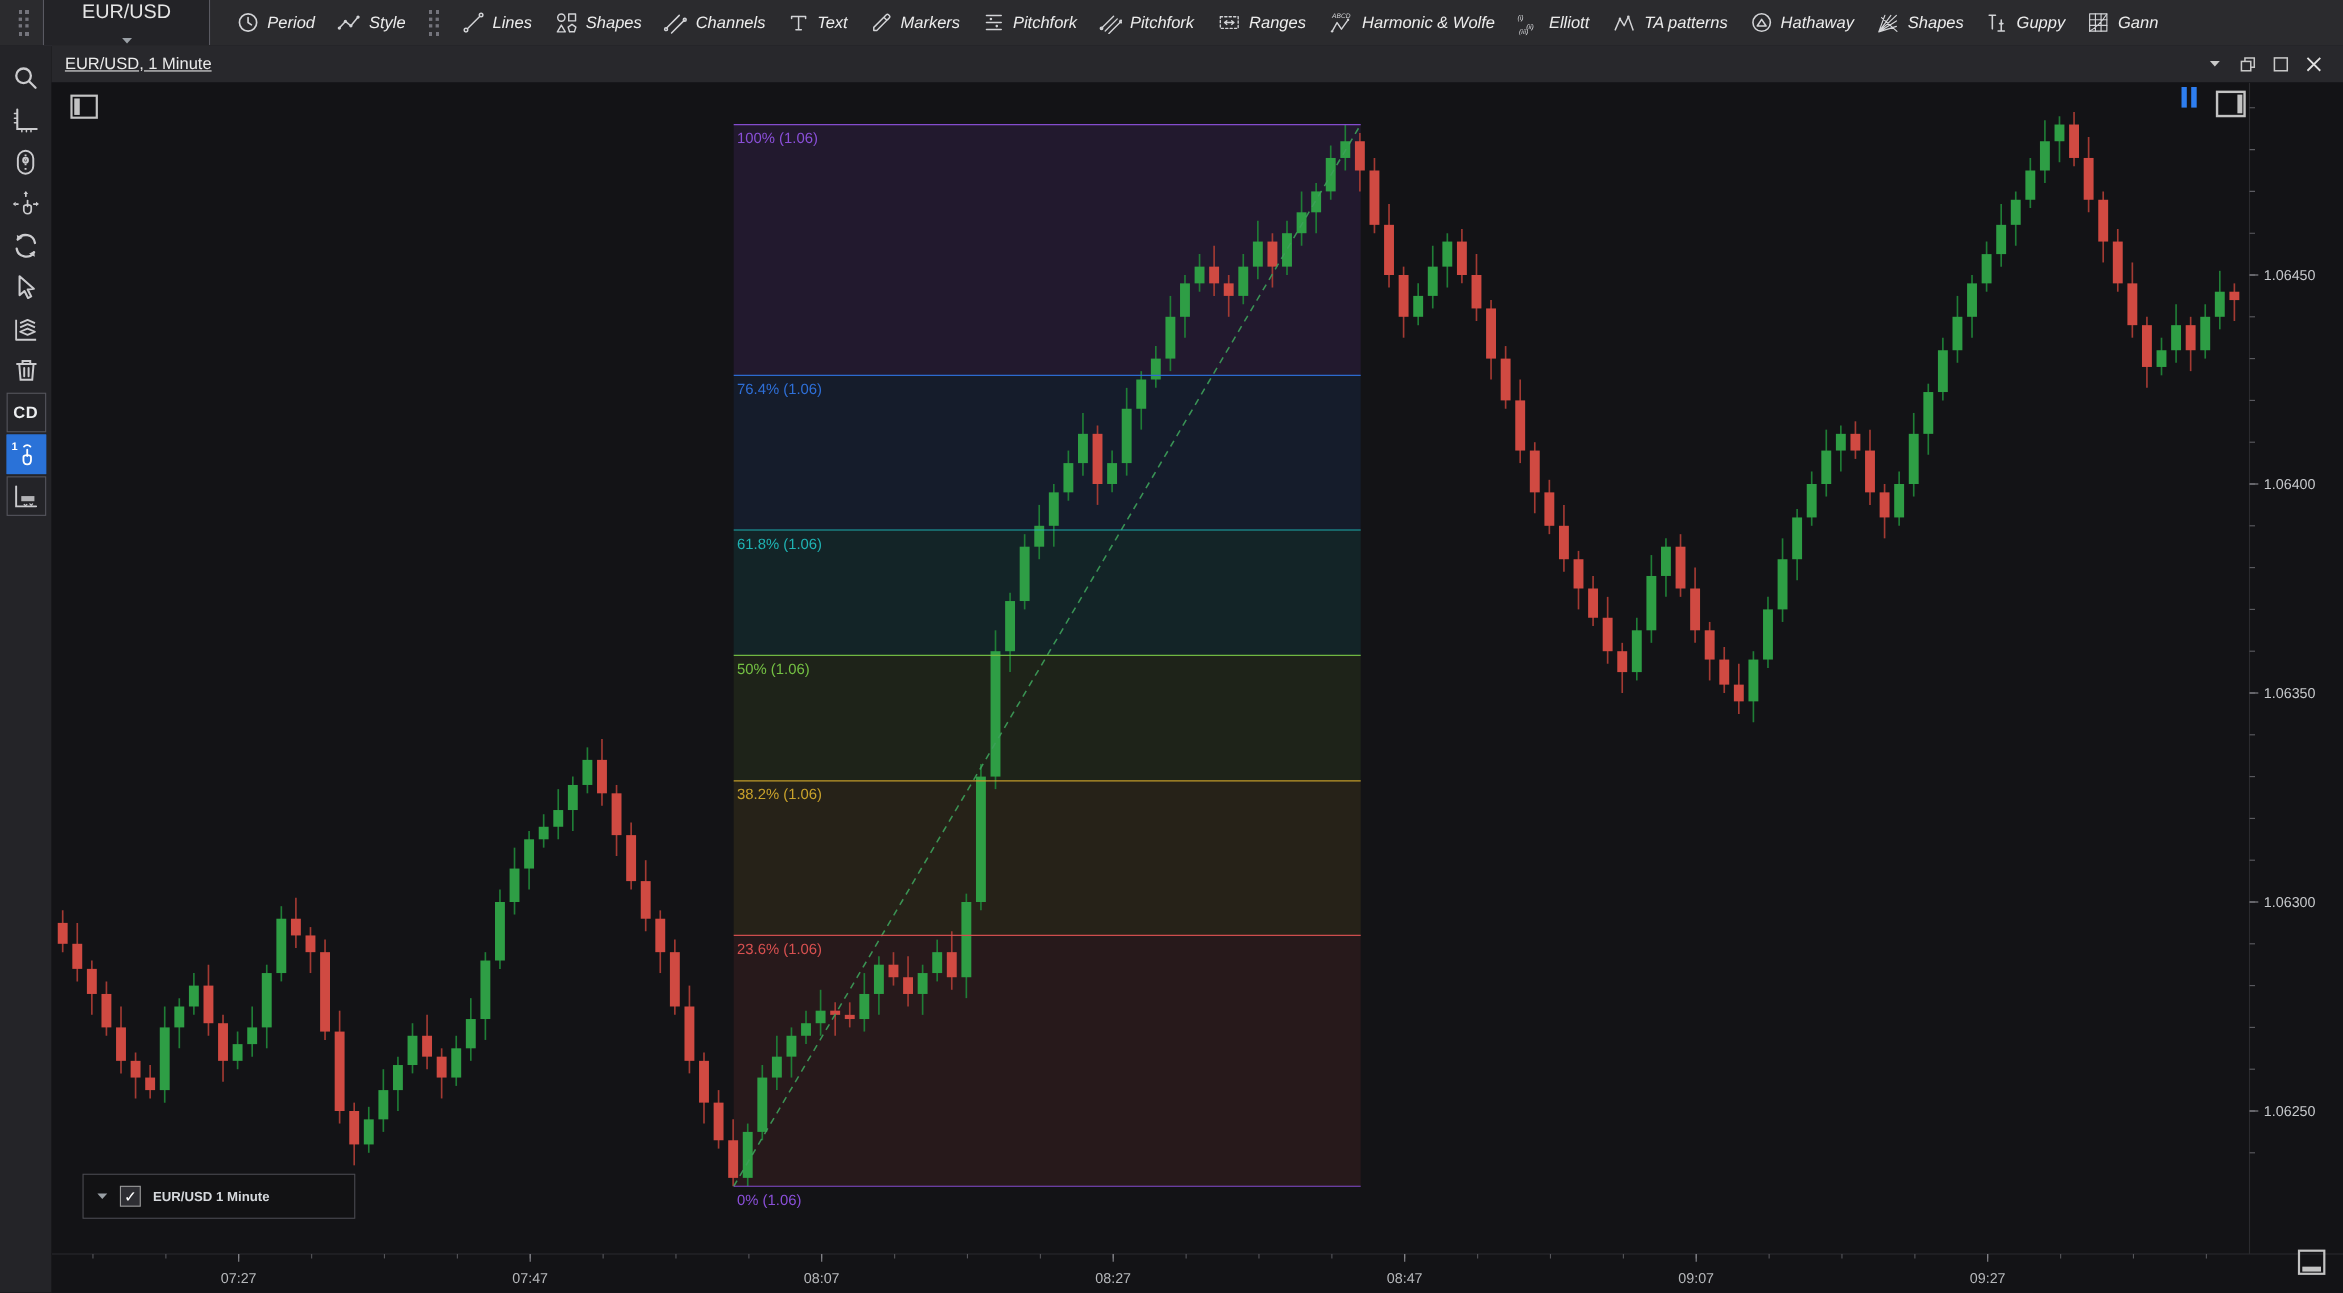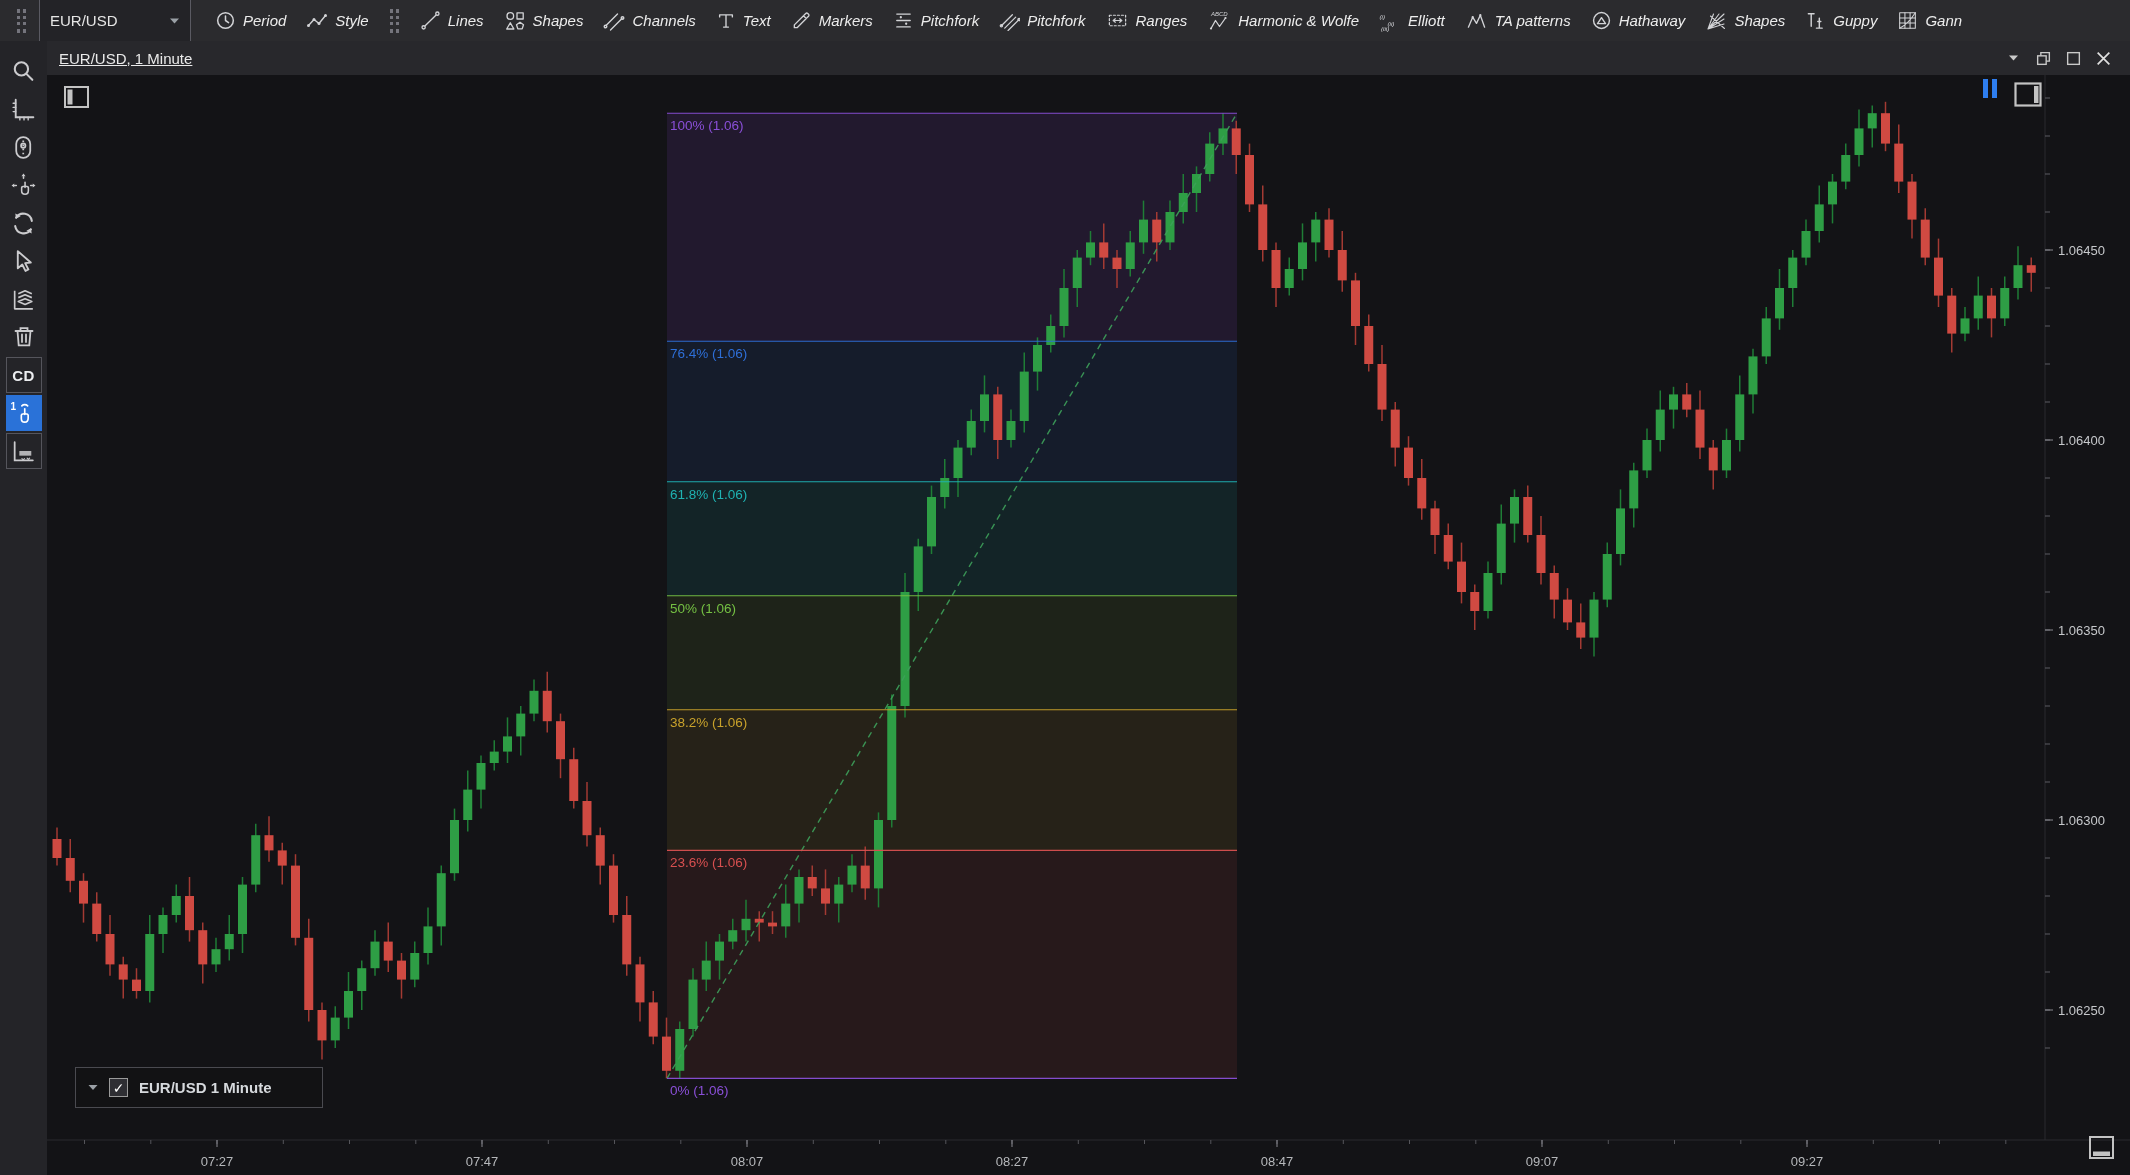--- a/index.html
+++ b/index.html
@@ -3,21 +3,21 @@
 <meta charset="utf-8">
 <style>
   html,body{margin:0;padding:0;width:2130px;height:1175px;overflow:hidden;background:#1d1d20;
     font-family:"Liberation Sans",sans-serif;color:#e6e6e6;-webkit-font-smoothing:antialiased;}
   *{box-sizing:border-box;user-select:none;}
 
   
   .toolbar{display:flex;align-items:center;height:41px;background:#2b2b2e;padding:0 8px;gap:2px;}
   .tb-grip{width:9px;height:24px;border-left:3px dotted #74747c;border-right:3px dotted #74747c;margin:0 9px;cursor:grab;}
   .combo{display:flex;align-items:center;justify-content:space-between;width:152px;height:43px;
-    background:#232327;border:1px solid #5a5a62;padding:0 10px;margin:0 12px 0 2px;font-size:15px;cursor:pointer;}
+    background:#232327;border:1px solid #5a5a62;padding:0 10px;margin:0 12px 0 2px;font-size:18px;cursor:pointer;flex-direction:column;}
   .combo .caret svg{display:block}
   .tb-group{display:flex;align-items:center;font-style:italic;}
   .tb-item{display:flex;align-items:center;gap:7px;padding:0 10px;height:40px;font-size:15px;color:#ececec;cursor:pointer;white-space:nowrap;}
   .tb-item .ticon{color:#d2d3d6;display:flex;align-items:center;}
   .tb-item svg{display:block}
 
   
   .main{display:flex;height:1134px;}
   .sidebar{width:47px;background:#242428;display:flex;flex-direction:column;align-items:center;padding-top:12px;gap:2px;flex:none;}
   .side-tool{width:36px;height:36px;display:flex;align-items:center;justify-content:center;color:#cbcbce;cursor:pointer;border:1px solid transparent;position:relative;}
@@ -40,21 +40,21 @@
   #btn-pause{left:1936px;top:4px;}
   #btn-panel-right{left:1966px;top:6px;}
   #btn-panel-bottom{left:2041px;top:1060px;}
 
   
   .legend{position:absolute;left:28px;top:992px;height:41px;min-width:248px;border:1px solid #4a4a50;
     background:rgba(18,18,20,.55);display:flex;align-items:center;gap:11px;padding:0 12px;cursor:pointer;}
   .legend .lcaret{color:#9aa0a6;line-height:0;}
   .checkbox{width:19px;height:19px;background:#2e2e33;border:1px solid #9a9a9a;display:flex;align-items:center;justify-content:center;
     font-size:14px;color:#fff;cursor:pointer;}
-  .legend .label{font-weight:bold;font-size:15px;color:#d6d9dd;white-space:nowrap;}
+  .legend .label{font-weight:bold;font-size:12px;color:#d6d9dd;white-space:nowrap;}
 </style>
 </head>
 <body>
 
 <div class="toolbar">
   <div class="tb-grip"></div>
   <div class="combo">
     <span>EUR/USD</span>
     <span class="caret">
       <svg width="11" height="8" viewBox="0 0 11 8">

